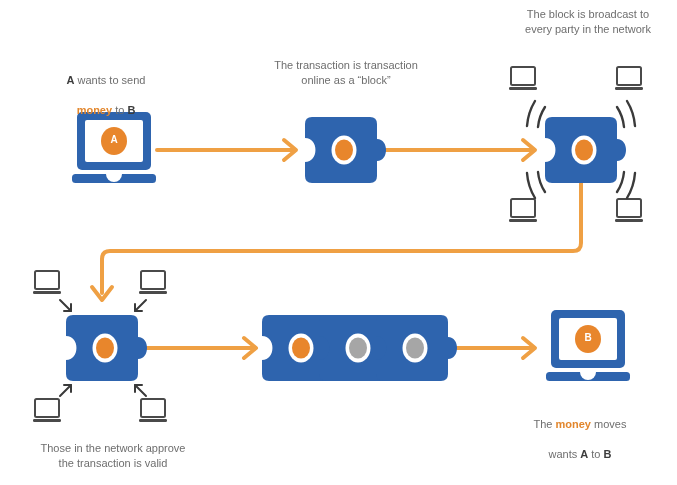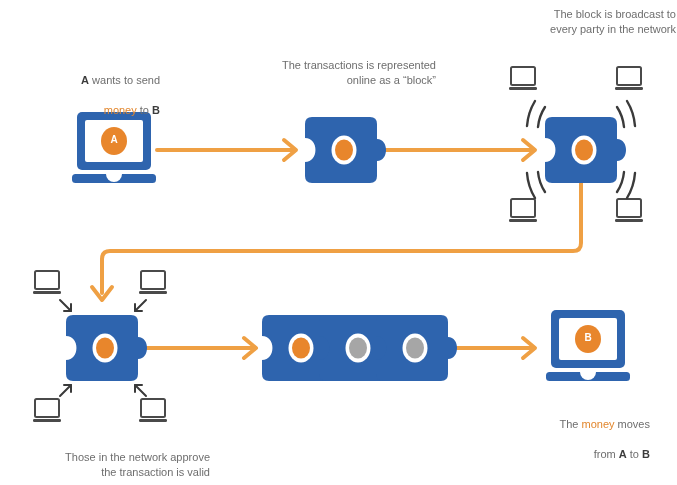--- a/index.html
+++ b/index.html
@@ -8,29 +8,29 @@
     width:677px;height:485px;
     background:#ffffff;
     font-family:"Liberation Sans", sans-serif;
     overflow:hidden;
   }
   #stage{position:relative;width:677px;height:485px;background:#fff;}
 
   
   .cap{
     position:absolute;
-    text-align:right;
+    text-align:center;
     color:#6e6e6e;
     font-size:11px;
     line-height:15px;
     font-family:"Liberation Sans", sans-serif;
     white-space:pre-line;
   }
   .cap b{color:#3c3c3c;font-weight:bold;}
-  .cap .money{color:#e2862c;font-weight:normal;margin-top:19px;}
+  .cap .money{color:#e2862c;font-weight:bold;margin-top:19px;}
 
   
   .layer{position:absolute;left:0;top:0;width:677px;height:485px;}
   .layer svg{display:block;}
 </style>
 </head>
 <body>
 
 <div id="stage">
 
@@ -190,33 +190,33 @@
     </g>
   </svg>
   </div>
 
   <div style="position:absolute;left:99px;top:134px;width:30px;text-align:center;
               font-size:10px;font-weight:bold;color:#ffffff;font-family:'Liberation Sans',sans-serif;">A</div>
 
   <div style="position:absolute;left:573px;top:332px;width:30px;text-align:center;
               font-size:10px;font-weight:bold;color:#ffffff;font-family:'Liberation Sans',sans-serif;">B</div>
 
-  <div class="cap" style="left:20px;top:58px;width:140px;">
+  <div class="cap" style="left:36px;top:58px;width:140px;">
     <div><b>A</b><span> wants to send</span></div>
     <div><span class="money">money</span><span> to </span><b>B</b></div>
   </div>
 
-  <div class="cap" style="left:256px;top:58px;width:180px;">The transactions is represented
+  <div class="cap" style="left:256px;top:58px;width:180px;">The transaction is transaction
 online as a “block”</div>
 
   <div class="cap" style="left:500px;top:7px;width:176px;">The block is broadcast to
 every party in the network</div>
 
-  <div class="cap" style="left:16px;top:450px;width:194px;">Those in the network approve
+  <div class="cap" style="left:16px;top:441px;width:194px;">Those in the network approve
 the transaction is valid</div>
 
 
   <div class="cap" style="left:510px;top:402px;width:140px;">
     <div><span>The  </span><span class="money">money</span><span> moves</span></div>
-    <div><span>from </span><b>A</b><span> to </span><b>B</b></div>
+    <div><span>wants </span><b>A</b><span> to </span><b>B</b></div>
   </div>
 
 </div>
 
 </body></html>

